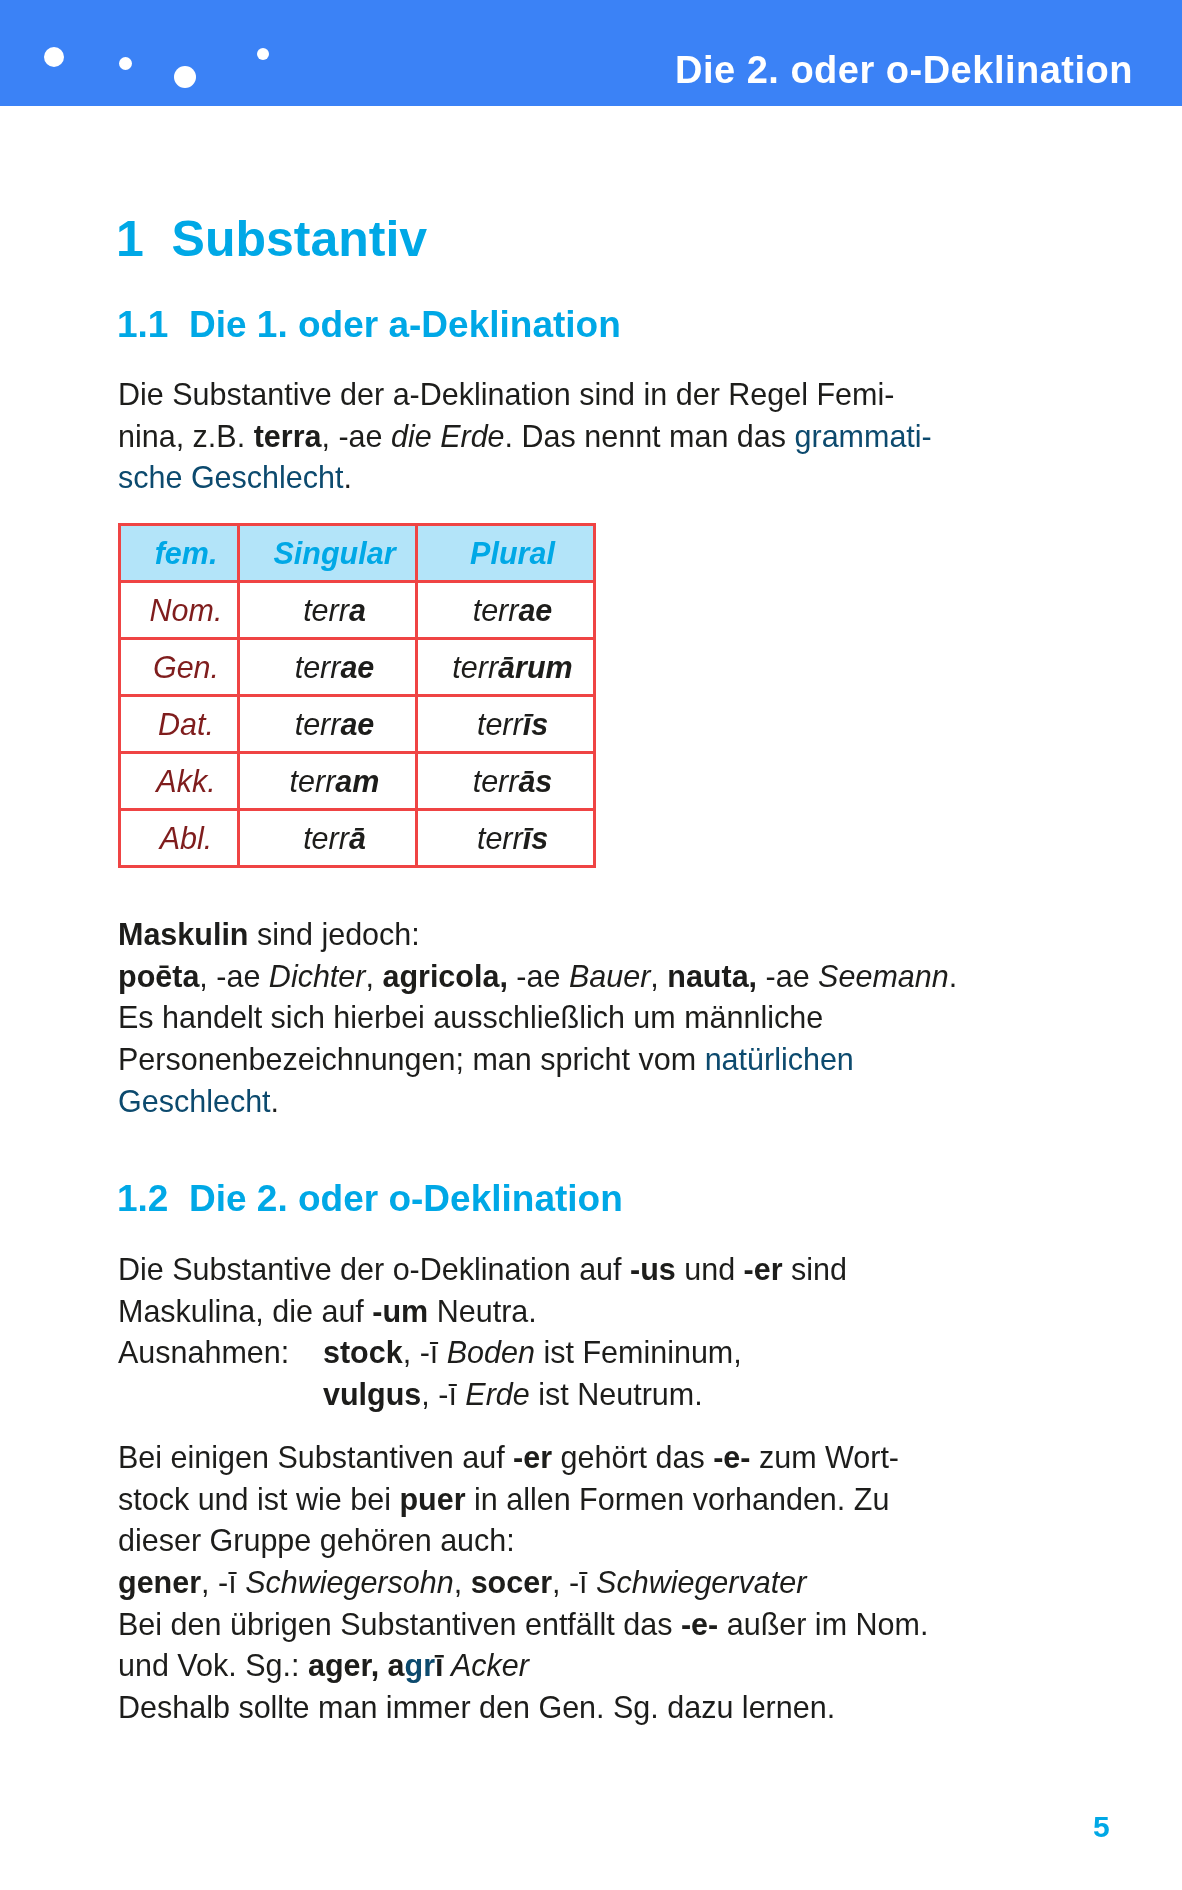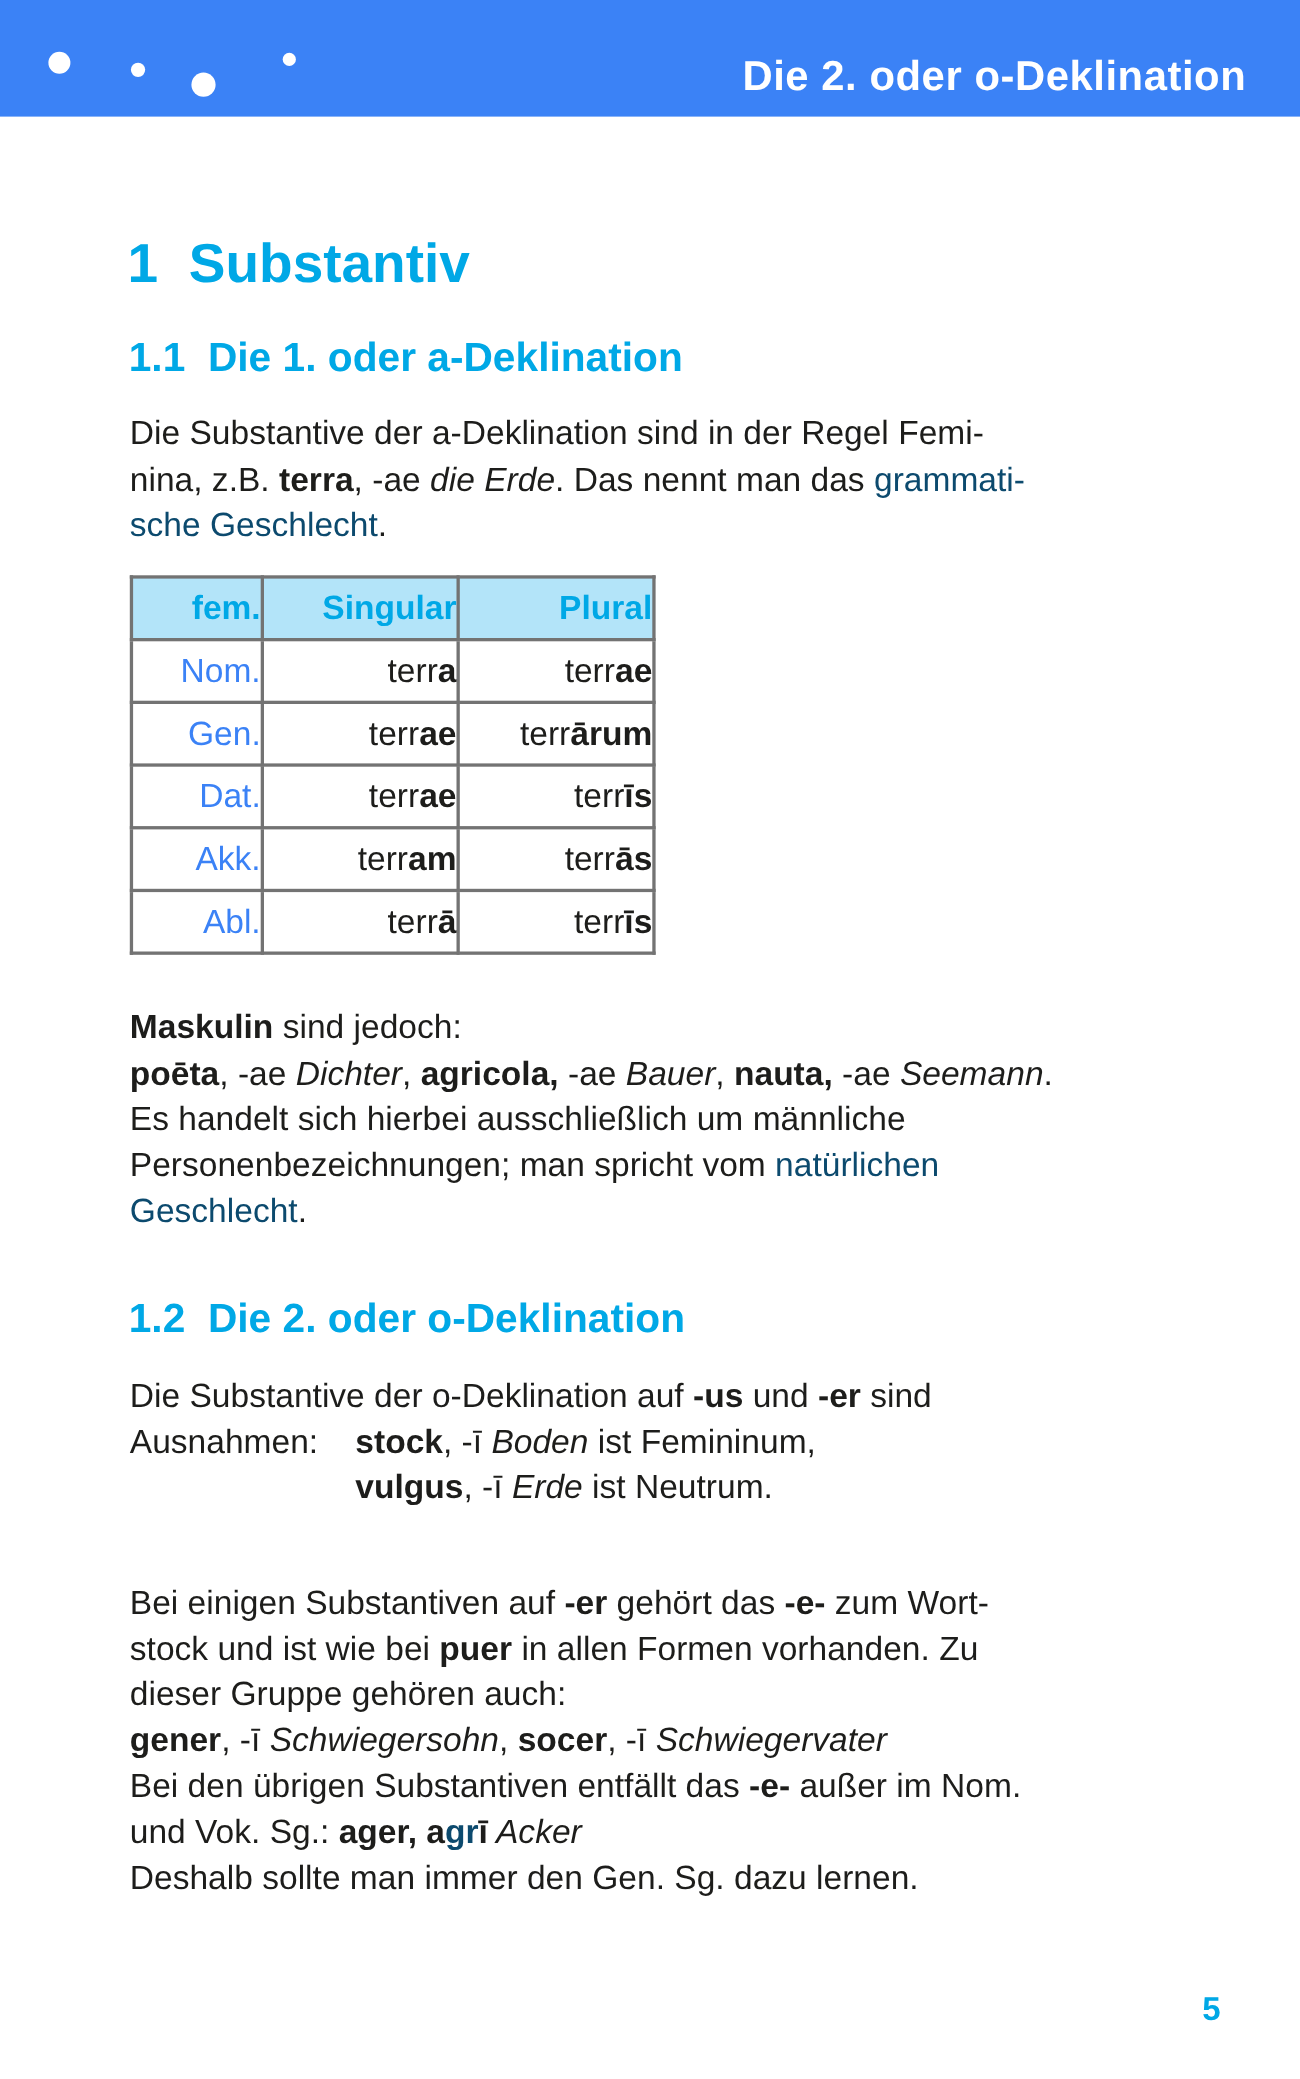--- a/index.html
+++ b/index.html
@@ -10,23 +10,23 @@
   .header-title { position:absolute; right:61px; top:48px; font-size:38px; line-height:44px;
                   color:#fff; font-weight:bold; letter-spacing:0.5px; white-space:nowrap; }
   .blue { color:#0c4a6e; }
   .h1 { position:absolute; left:116px; top:209px; font-size:50px; line-height:60px; font-weight:bold; color:#00a8e6; white-space:nowrap; }
   .h2 { position:absolute; left:117px; font-size:37px; line-height:44px; font-weight:bold; color:#00a8e6; white-space:nowrap; }
   .para { position:absolute; left:118px; width:920px; font-size:30.5px; line-height:41.7px; white-space:nowrap; }
   .line { display:block; height:41.7px; }
   b { font-weight:bold; }
   i { font-style:italic; }
   table.decl { position:absolute; left:118px; top:523px; border-collapse:collapse; font-size:30.5px; }
-  table.decl td, table.decl th { border:3px solid #737373; height:54px; padding:0 0 0 14px; text-align:right; vertical-align:middle; }
+  table.decl td, table.decl th { border:3px solid #ef4444; height:54px; padding:0 0 0 14px; text-align:center; vertical-align:middle;font-style:italic; }
   table.decl th { background:#b3e4f9; color:#00a8e6; font-weight:bold; }
-  table.decl td.case { color:#3b82f6; }
+  table.decl td.case { color:#7f1d1d; }
   .c1 { width:102px; } .c2 { width:161px; } .c3 { width:161px;margin-top:32px; }
   .page-num { position:absolute; left:1093px; top:1810px; font-size:30px; font-weight:bold; color:#00a8e6; }
   .indent { display:inline-block; width:205px; }
 </style>
 </head>
 <body>
 
 <div class="header">
   <span class="dot" style="left:44px;top:47px;width:20px;height:20px;"></span>
   <span class="dot" style="left:119px;top:57px;width:13px;height:13px;"></span>
@@ -85,20 +85,21 @@
   <span class="line" id="masc-l2"><b>poēta</b><span>, -ae </span><i>Dichter</i><span>, </span><b>agricola,</b><span> -ae </span><i>Bauer</i><span>, </span><b>nauta,</b><span> -ae </span><i>Seemann</i><span>.</span></span>
   <span class="line">Es handelt sich hierbei ausschließlich um männliche</span>
   <span class="line"><span>Personenbezeichnungen; man spricht vom </span><span class="blue">natürlichen</span></span>
   <span class="line"><span class="blue">Geschlecht</span><span>.</span></span>
 </div>
 
 <div class="h2" style="top:1177px;white-space:pre;">1.2  Die 2. oder o-Deklination</div>
 
 <div class="para" style="top:1249px;">
   <span class="line"><span>Die Substantive der o-Deklination auf </span><b>-us</b><span> und </span><b>-er</b><span> sind</span></span>
+  <span class="line"><span>Maskulina, die auf </span><b>-um</b><span> Neutra.</span></span>
   <span class="line"><span class="indent">Ausnahmen:  </span><b>stock</b><span>, -ī </span><i>Boden</i><span> ist Femininum,</span></span>
   <span class="line"><span class="indent"></span><b>vulgus</b><span>, -ī </span><i>Erde</i><span> ist Neutrum.</span></span>
 </div>
 
 <div class="para" style="top:1437px;">
   <span class="line"><span>Bei einigen Substantiven auf </span><b>-er</b><span> gehört das </span><b>-e-</b><span> zum Wort-</span></span>
   <span class="line"><span>stock und ist wie bei </span><b>puer</b><span> in allen Formen vorhanden. Zu</span></span>
   <span class="line">dieser Gruppe gehören auch:</span>
   <span class="line"><b>gener</b><span>, -ī </span><i>Schwiegersohn</i><span>, </span><b>socer</b><span>, -ī </span><i>Schwiegervater</i></span>
   <span class="line"><span>Bei den übrigen Substantiven entfällt das </span><b>-e-</b><span> außer im Nom.</span></span>

